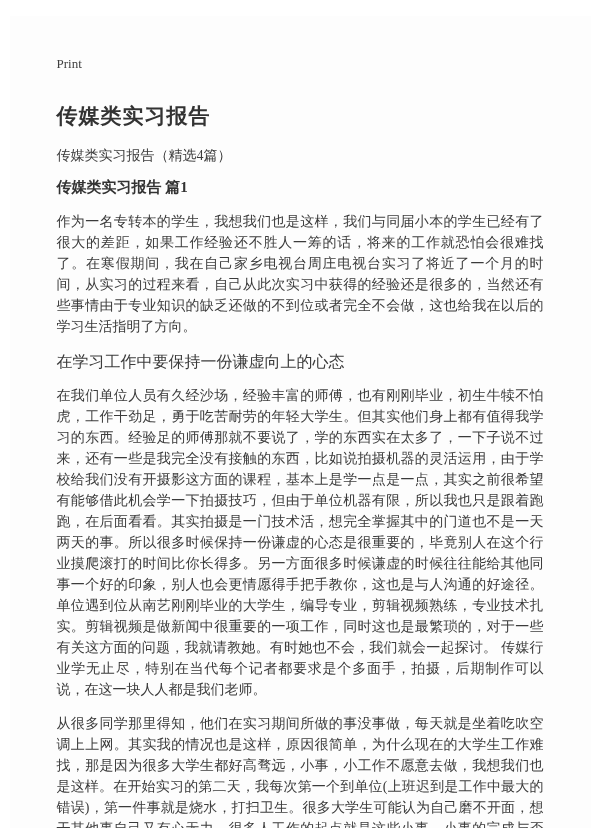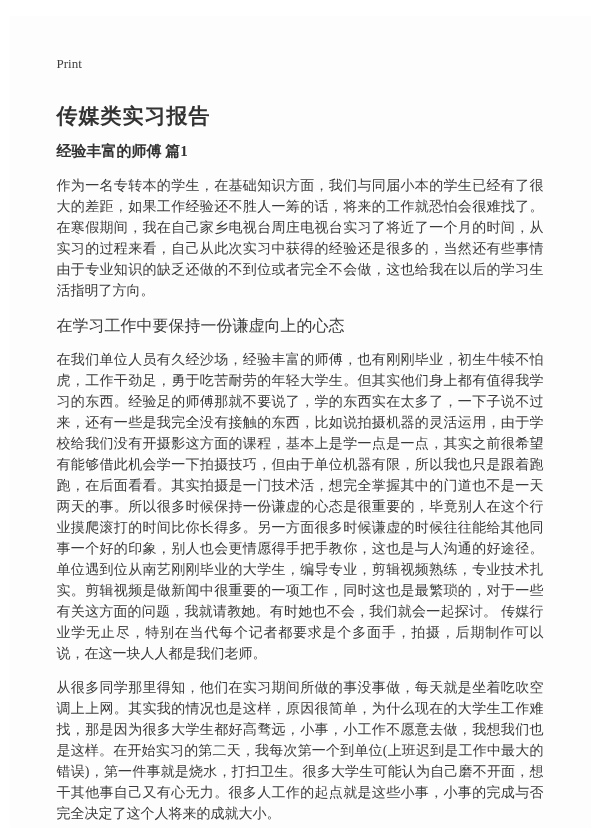--- a/index.html
+++ b/index.html
@@ -65,24 +65,25 @@
 </style>
 </head>
 <body>
 
 <div class="page">
 
   <span class="print-link">Print</span>
 
   <h1 class="doc-title">传媒类实习报告</h1>
 
+  <p class="doc-subtitle">传媒类实习报告（精选4篇）</p>
 
-  <h2 class="section-heading">经验丰富的师傅 篇1</h2>
+  <h2 class="section-heading">传媒类实习报告 篇1</h2>
 
-  <p class="para">作为一名专转本的学生，在基础知识方面，我们与同届小本的学生已经有了很大的差距，如果工作经验还不胜人一筹的话，将来的工作就恐怕会很难找了。在寒假期间，我在自己家乡电视台周庄电视台实习了将近了一个月的时间，从实习的过程来看，自己从此次实习中获得的经验还是很多的，当然还有些事情由于专业知识的缺乏还做的不到位或者完全不会做，这也给我在以后的学习生活指明了方向。</p>
+  <p class="para">作为一名专转本的学生，我想我们也是这样，我们与同届小本的学生已经有了很大的差距，如果工作经验还不胜人一筹的话，将来的工作就恐怕会很难找了。在寒假期间，我在自己家乡电视台周庄电视台实习了将近了一个月的时间，从实习的过程来看，自己从此次实习中获得的经验还是很多的，当然还有些事情由于专业知识的缺乏还做的不到位或者完全不会做，这也给我在以后的学习生活指明了方向。</p>
 
   <p class="subhead">在学习工作中要保持一份谦虚向上的心态</p>
 
   <p class="para">在我们单位人员有久经沙场，经验丰富的师傅，也有刚刚毕业，初生牛犊不怕虎，工作干劲足，勇于吃苦耐劳的年轻大学生。但其实他们身上都有值得我学习的东西。经验足的师傅那就不要说了，学的东西实在太多了，一下子说不过来，还有一些是我完全没有接触的东西，比如说拍摄机器的灵活运用，由于学校给我们没有开摄影这方面的课程，基本上是学一点是一点，其实之前很希望有能够借此机会学一下拍摄技巧，但由于单位机器有限，所以我也只是跟着跑跑，在后面看看。其实拍摄是一门技术活，想完全掌握其中的门道也不是一天两天的事。所以很多时候保持一份谦虚的心态是很重要的，毕竟别人在这个行业摸爬滚打的时间比你长得多。另一方面很多时候谦虚的时候往往能给其他同事一个好的印象，别人也会更情愿得手把手教你，这也是与人沟通的好途径。单位遇到位从南艺刚刚毕业的大学生，编导专业，剪辑视频熟练，专业技术扎实。剪辑视频是做新闻中很重要的一项工作，同时这也是最繁琐的，对于一些有关这方面的问题，我就请教她。有时她也不会，我们就会一起探讨。 传媒行业学无止尽，特别在当代每个记者都要求是个多面手，拍摄，后期制作可以说，在这一块人人都是我们老师。</p>
 
 
   <p class="para">从很多同学那里得知，他们在实习期间所做的事没事做，每天就是坐着吃吹空调上上网。其实我的情况也是这样，原因很简单，为什么现在的大学生工作难找，那是因为很多大学生都好高骛远，小事，小工作不愿意去做，我想我们也是这样。在开始实习的第二天，我每次第一个到单位(上班迟到是工作中最大的错误)，第一件事就是烧水，打扫卫生。很多大学生可能认为自己磨不开面，想干其他事自己又有心无力。很多人工作的起点就是这些小事，小事的完成与否完全决定了这个人将来的成就大小。</p>
 
   
 

